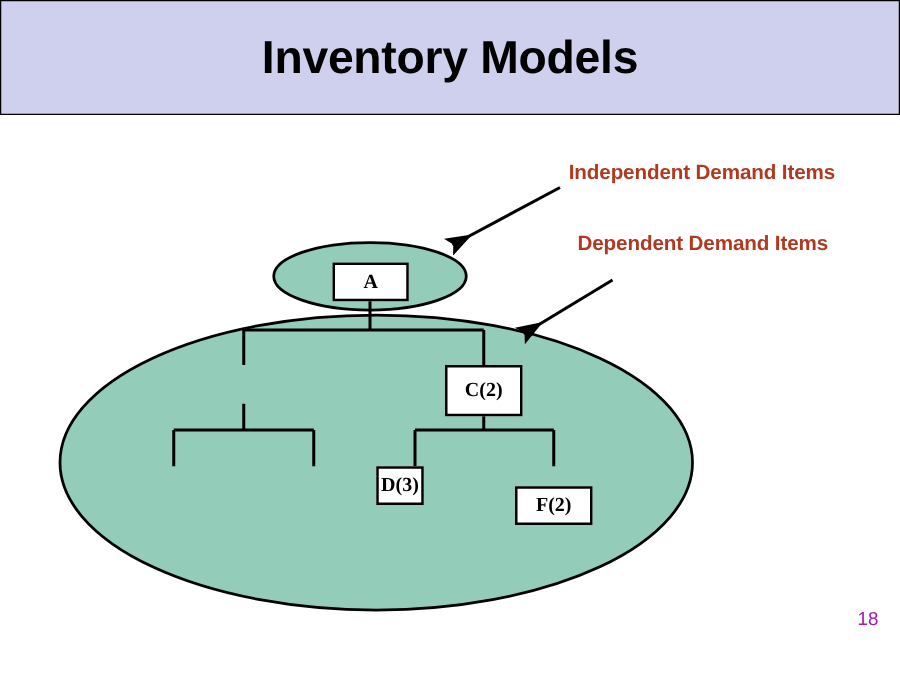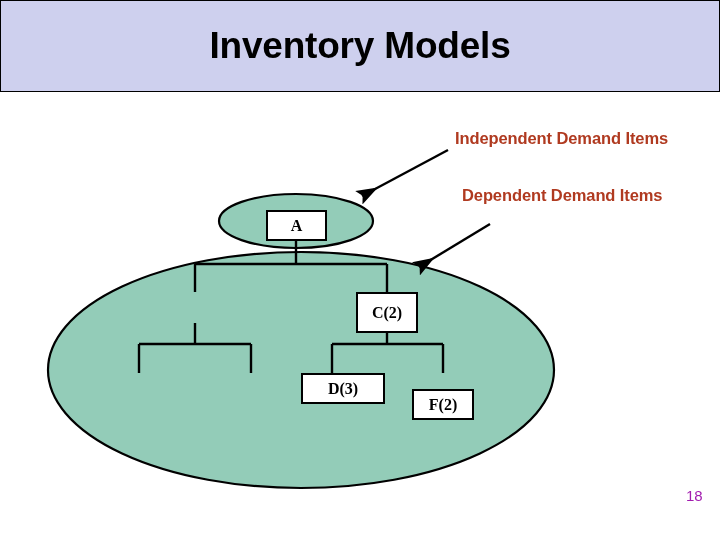--- a/index.html
+++ b/index.html
@@ -151,19 +151,19 @@
   <div class="annot-label" id="label-independent">Independent Demand Items</div>
   <div class="annot-label" id="label-dependent">Dependent Demand Items</div>
 
   <div class="node-box" style="left:266px; top:118px; width:61px; height:31px;">A</div>
 
 
   <div class="node-box" style="left:356px; top:200px; width:62px; height:41px;">C(2)</div>
 
 
 
-  <div class="node-box" style="left:301px; top:281px; width:84px; height:31px;">D(3)</div>
+  <div class="node-box" style="left:301px; top:281px; width:38px; height:31px;">D(3)</div>
 
   <div class="node-box" style="left:412px; top:297px; width:62px; height:31px;">F(2)</div>
 
   <div id="page-number">18</div>
 
 </div>
 
 </body></html>

